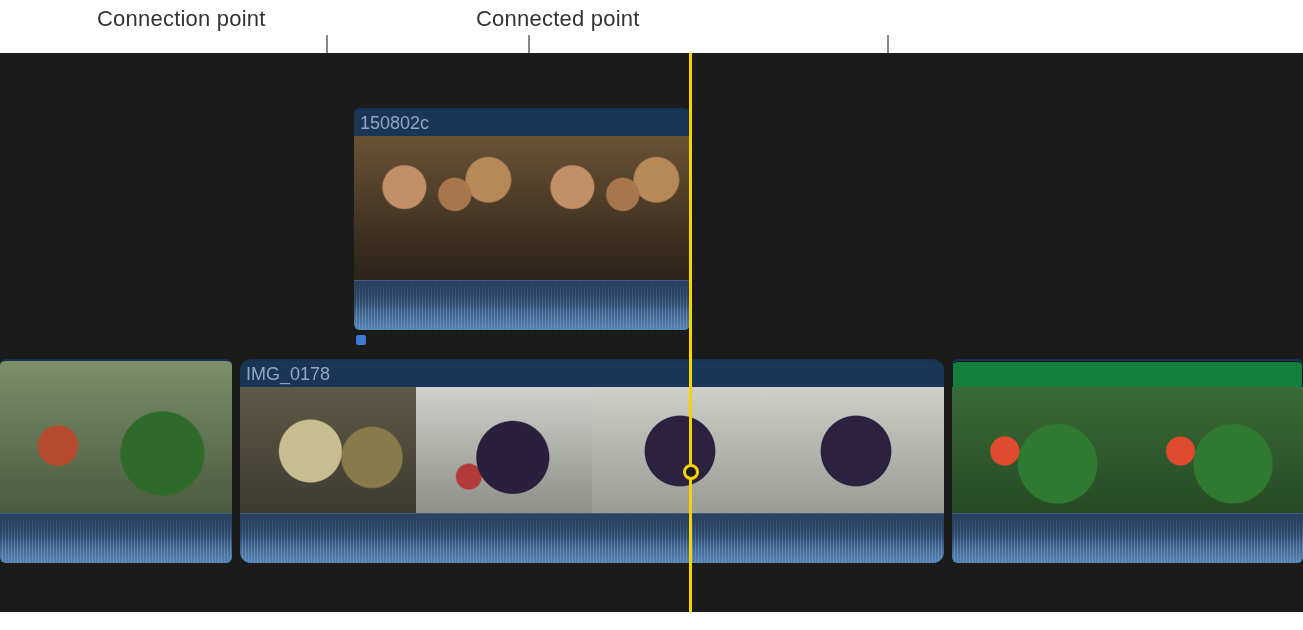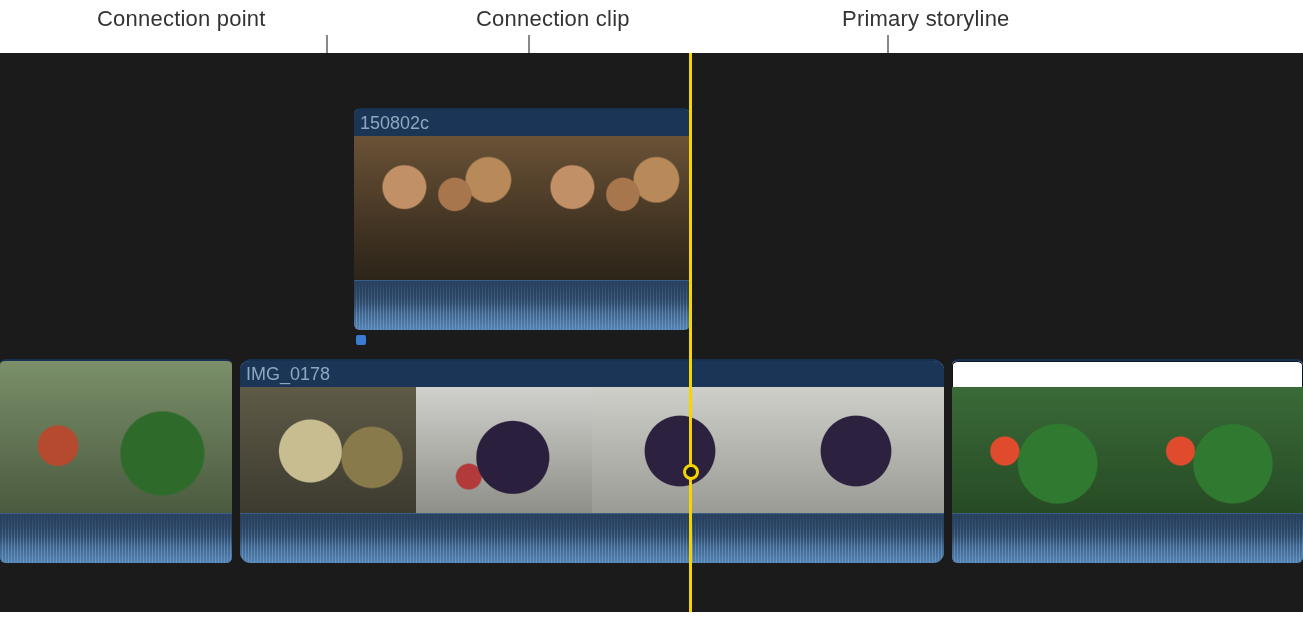--- a/index.html
+++ b/index.html
@@ -37,21 +37,21 @@
     height: 559px;
     background: #1b1b1b;
     overflow: hidden;
   }
 
   
   .clip {
     position: absolute;
     border-radius: 6px;
     overflow: hidden;
-    background: #ffffff;
+    background: #15803d;
     border-top: 2px solid #163152;
     box-shadow: inset 0 0 0 1px #0a1624;
   }
   .clip .title {
     position: absolute;
     top: 0; left: 0; right: 0;
     height: 26px;
     padding: 3px 6px;
     background: #1a3556;
     color: #8fa7c0;
@@ -170,22 +170,21 @@
     pointer-events: none;
   }
   .no-title .thumbs { top: 0; height: 154px; }
 </style>
 </head>
 <body>
 
 <div class="canvas">
 
   <div class="annotation-label lbl-connection-point">Connection point</div>
-  <div class="annotation-label lbl-connected-clip">Connection clip</div>
-  <div class="annotation-label lbl-primary-storyline">Primary storyline</div>
+  <div class="annotation-label lbl-connected-clip">Connected point</div>
 
   <div class="leader leader-cp"></div>
   <div class="leader leader-cc"></div>
   <div class="leader leader-ps"></div>
 
   <div class="timeline">
 
     <div class="clip connected-clip">
       <div class="title">150802c</div>
       <div class="thumbs">

